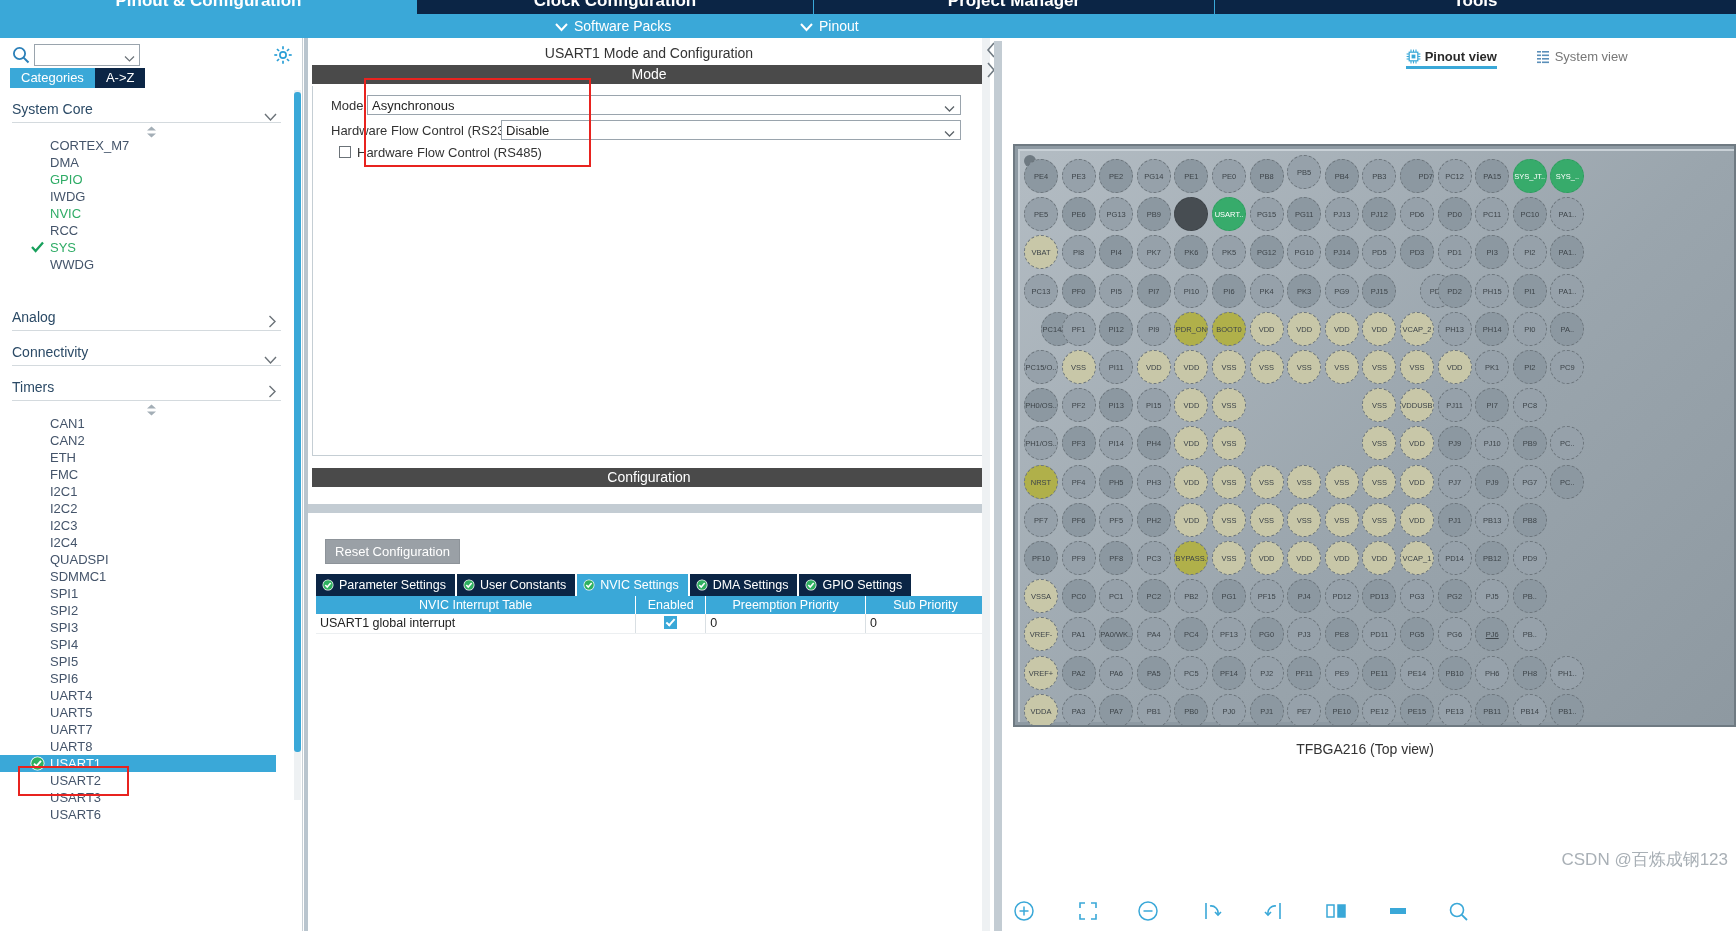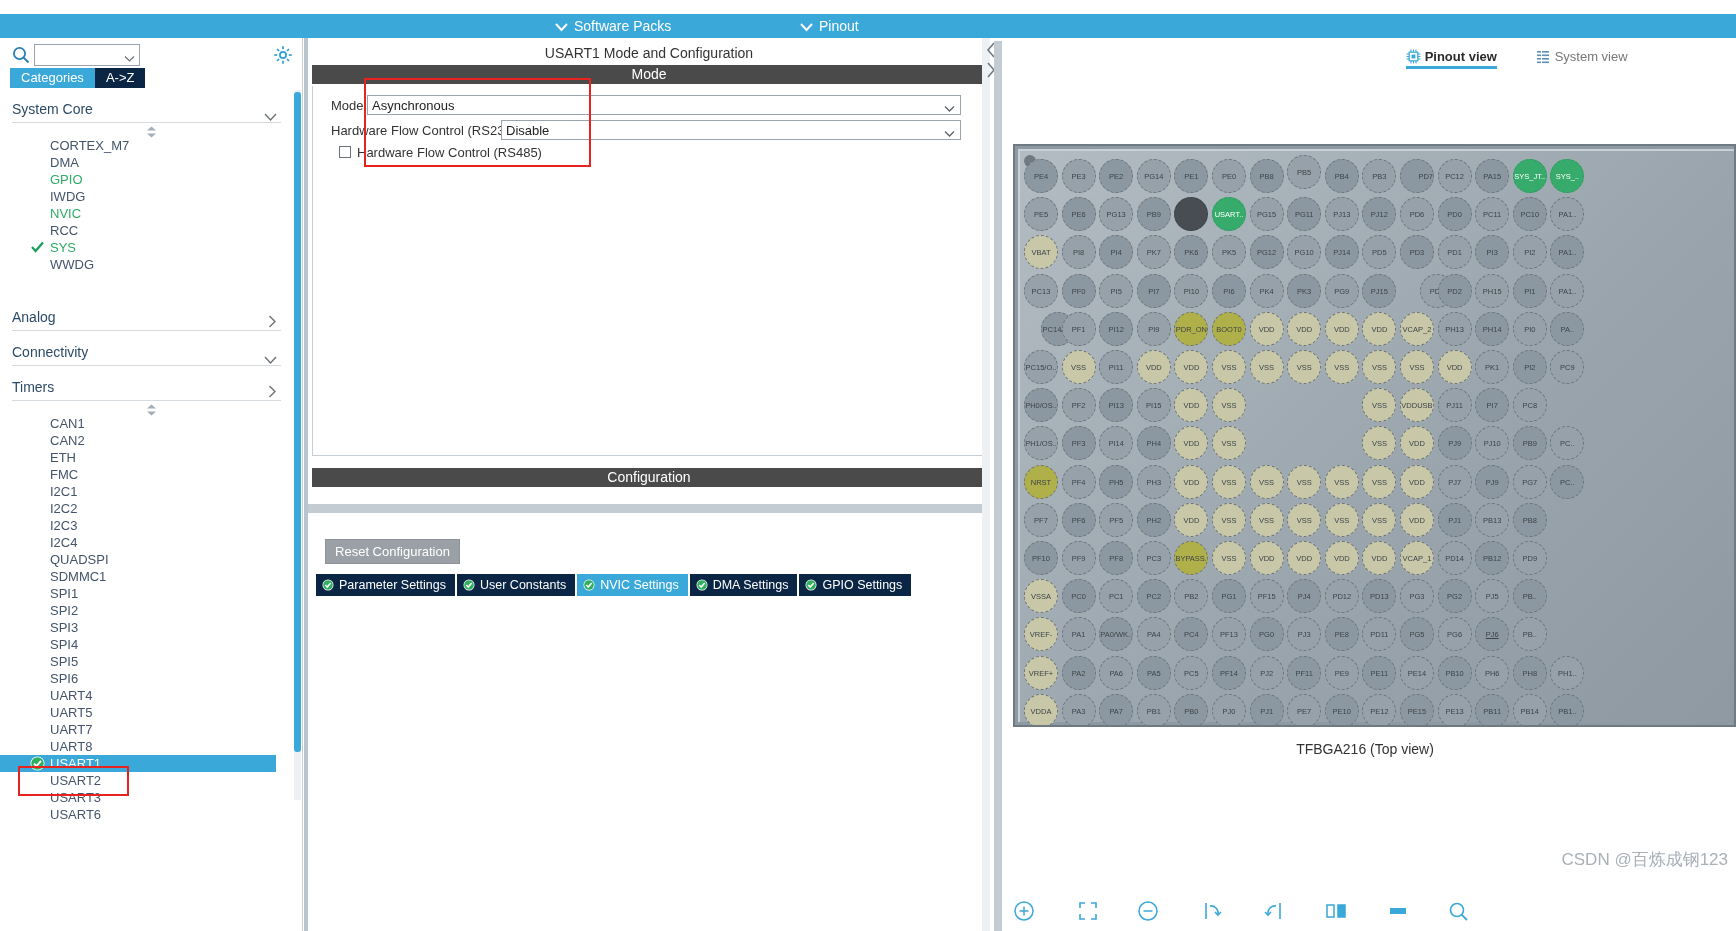--- a/index.html
+++ b/index.html
@@ -237,20 +237,34 @@
   .watermark {
     position: absolute; right: 8px; bottom: 60px;
     font-size: 17px; color: #a9b0b6; white-space: nowrap;
   }
 </style>
 </head>
 <body>
 
 <div id="app">
 
+  <div class="topnav">
+    <div class="nav-tab light" style="left:0px; width:417px;">
+      <span>Pinout &amp; Configuration</span>
+    </div>
+    <div class="nav-tab dark" style="left:417px; width:396px;">
+      <span>Clock Configuration</span>
+    </div>
+    <div class="nav-tab dark" style="left:814px; width:400px;">
+      <span>Project Manager</span>
+    </div>
+    <div class="nav-tab dark" style="left:1215px; width:521px;">
+      <span>Tools</span>
+    </div>
+  </div>
 
   <div class="subnav">
     <div class="subnav-item" style="left:555px;">
       <span class="chev-d">
         <svg width="13" height="9" viewBox="0 0 13 9">
             <path d="M1 1 L6.5 7 L12 1" stroke="#ffffff" stroke-width="2" fill="none"></path>
           </svg>
       </span><span>Software Packs</span>
     </div>
     <div class="subnav-item" style="left:800px;">
@@ -495,20 +509,40 @@
           <span class="ok">
             <svg width="12" height="12" viewBox="0 0 12 12">
                 <circle cx="6" cy="6" r="5.5" fill="#ffffff"></circle>
                 <circle cx="6" cy="6" r="4.8" fill="#2eb05f"></circle>
                 <path d="M3.3 6.1 L5.2 8.1 L8.7 3.9" stroke="#ffffff" stroke-width="1.5" fill="none"></path>
               </svg>
           </span><span>GPIO Settings</span>
         </div>
       </div>
 
+      <table class="nvic-table">
+        <thead>
+          <tr>
+            <th style="width:320px;">NVIC Interrupt Table</th>
+            <th style="width:70px;">Enabled</th>
+            <th style="width:160px;">Preemption Priority</th>
+            <th style="width:120px;">Sub Priority</th>
+          </tr>
+        </thead>
+        <tbody>
+          <tr>
+            <td>USART1 global interrupt</td>
+            <td class="c">
+              <span class="tchk"></span>
+            </td>
+            <td>0</td>
+            <td>0</td>
+          </tr>
+        </tbody>
+      </table>
     </div>
 
     <div class="center-scrollbar"></div>
   </div>
 
   <div class="collapse-arrows">
     <svg width="10" height="42" viewBox="0 0 10 42">
       <path d="M8 3 L2 10 L8 17" stroke="#707a82" stroke-width="1.6" fill="none"></path>
       <path d="M2 23 L8 30 L2 37" stroke="#707a82" stroke-width="1.6" fill="none"></path>
     </svg>

